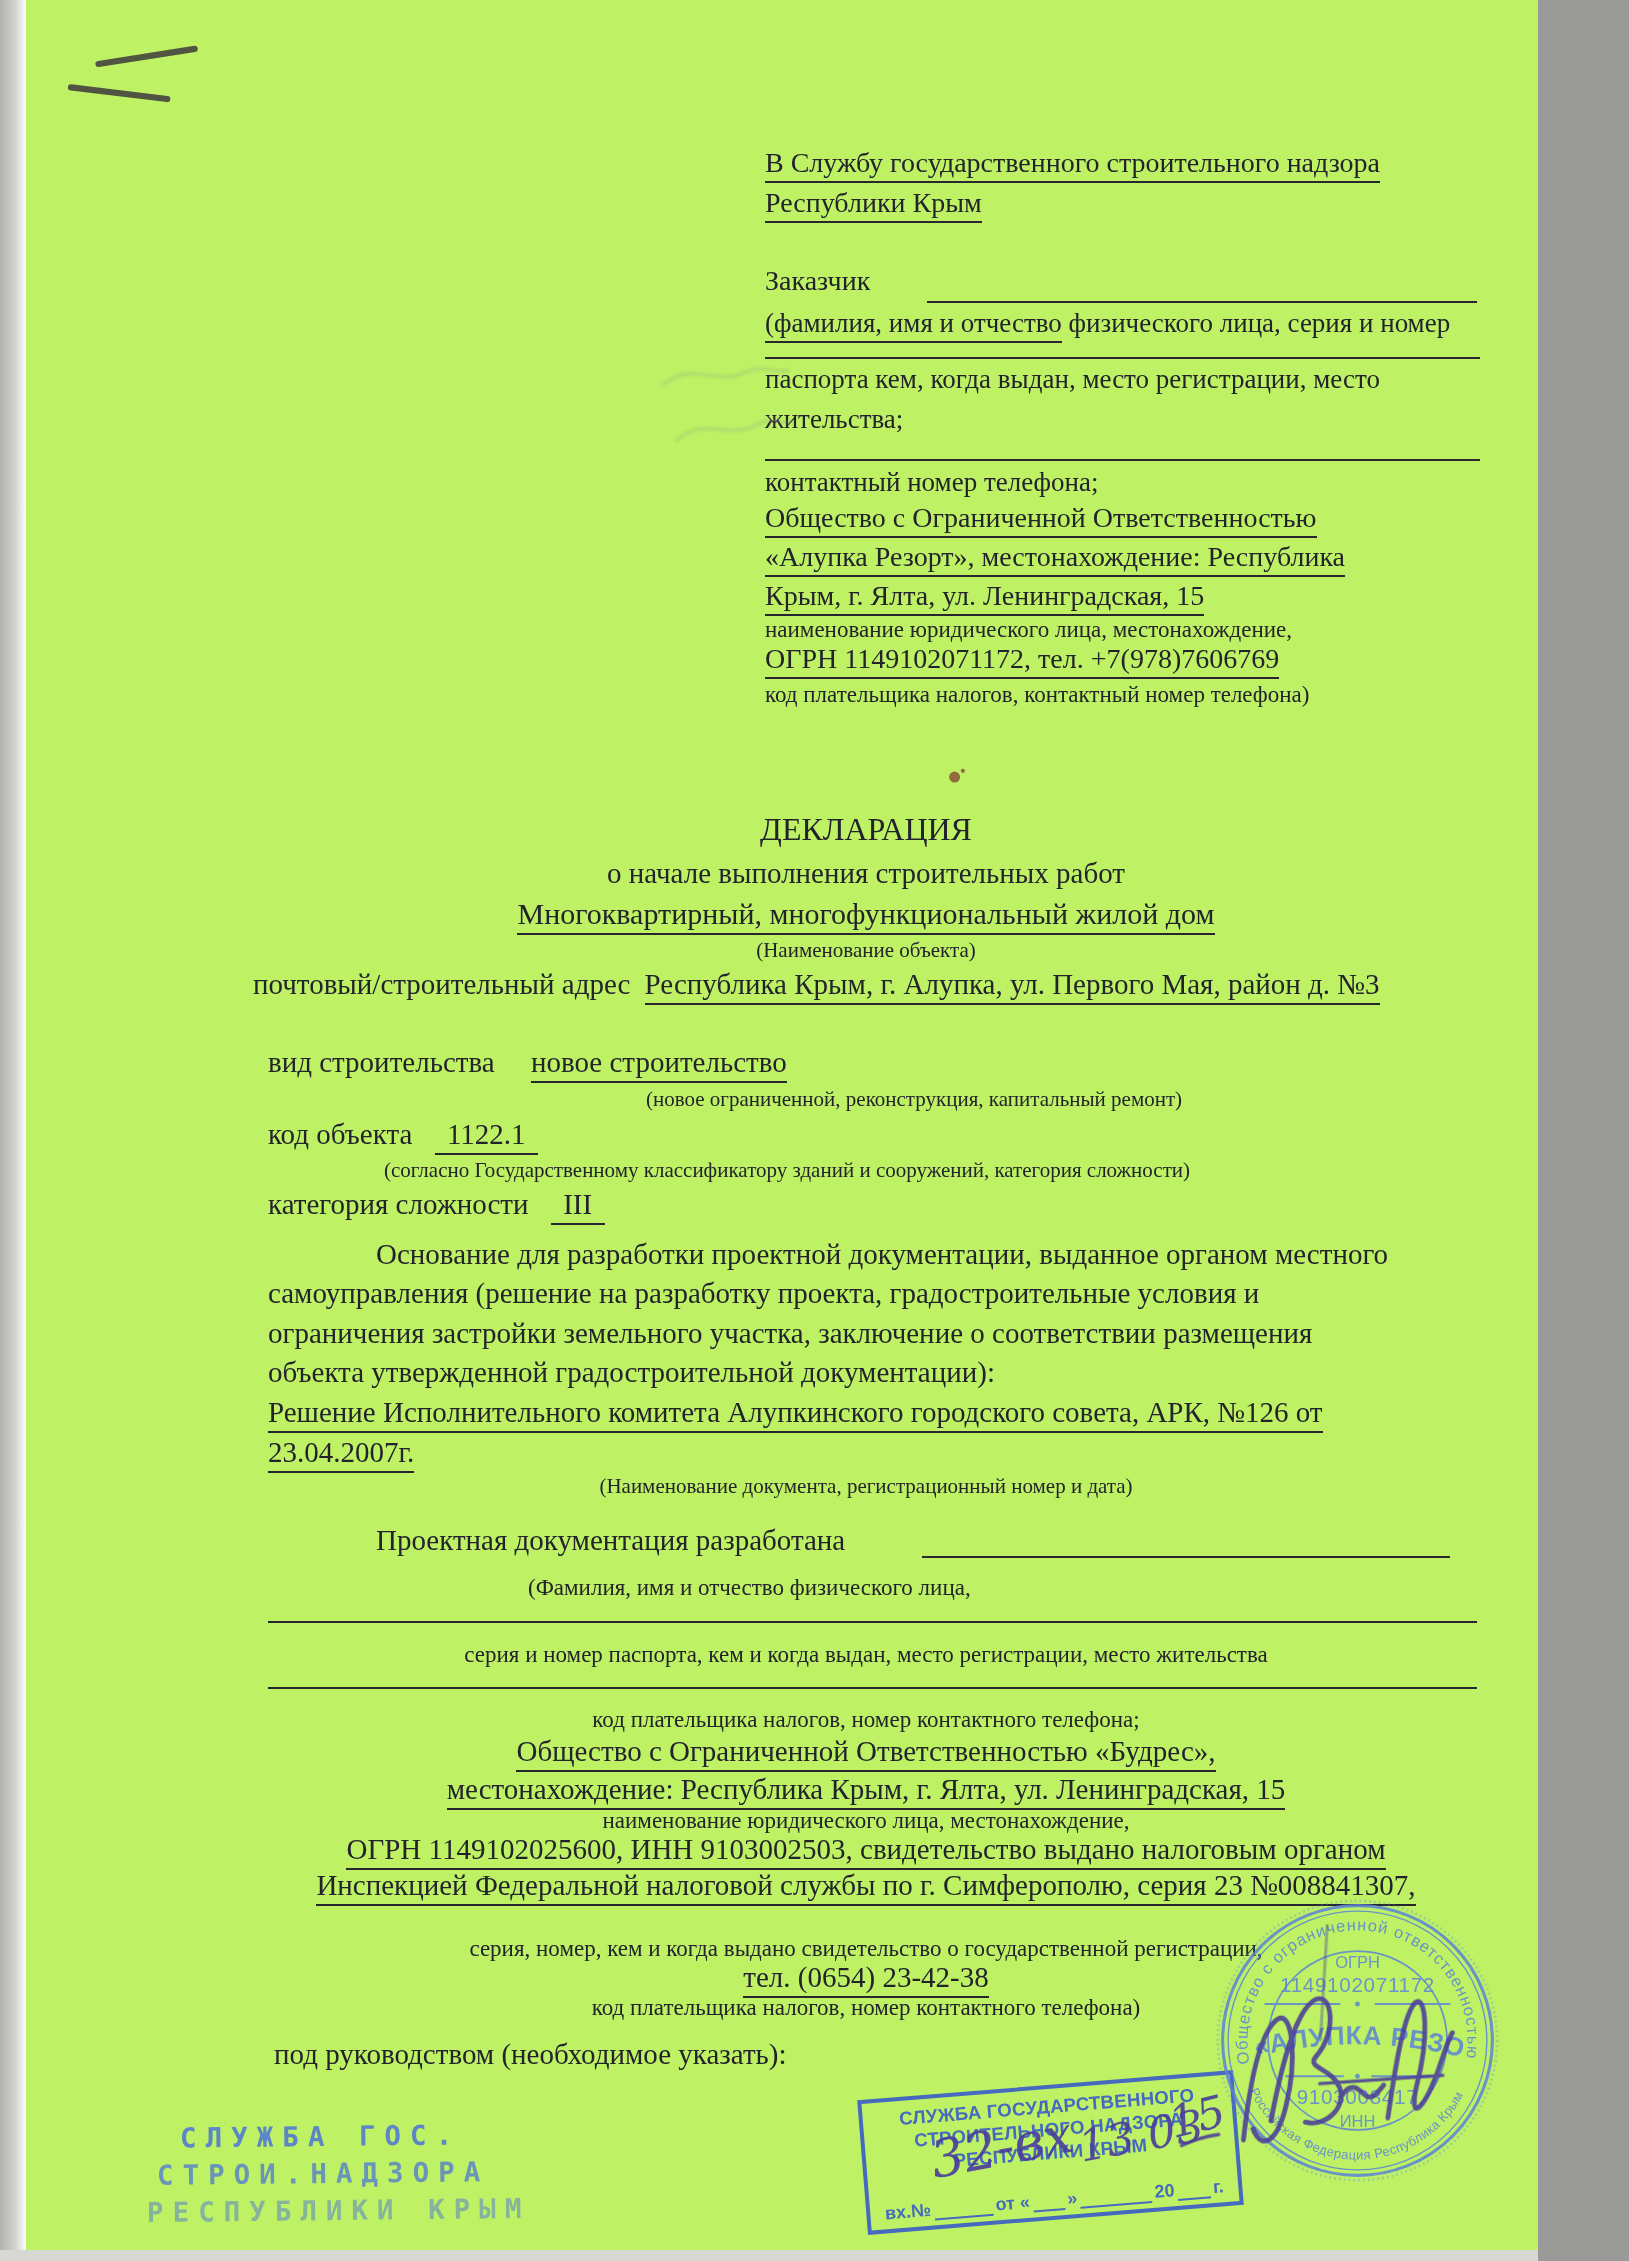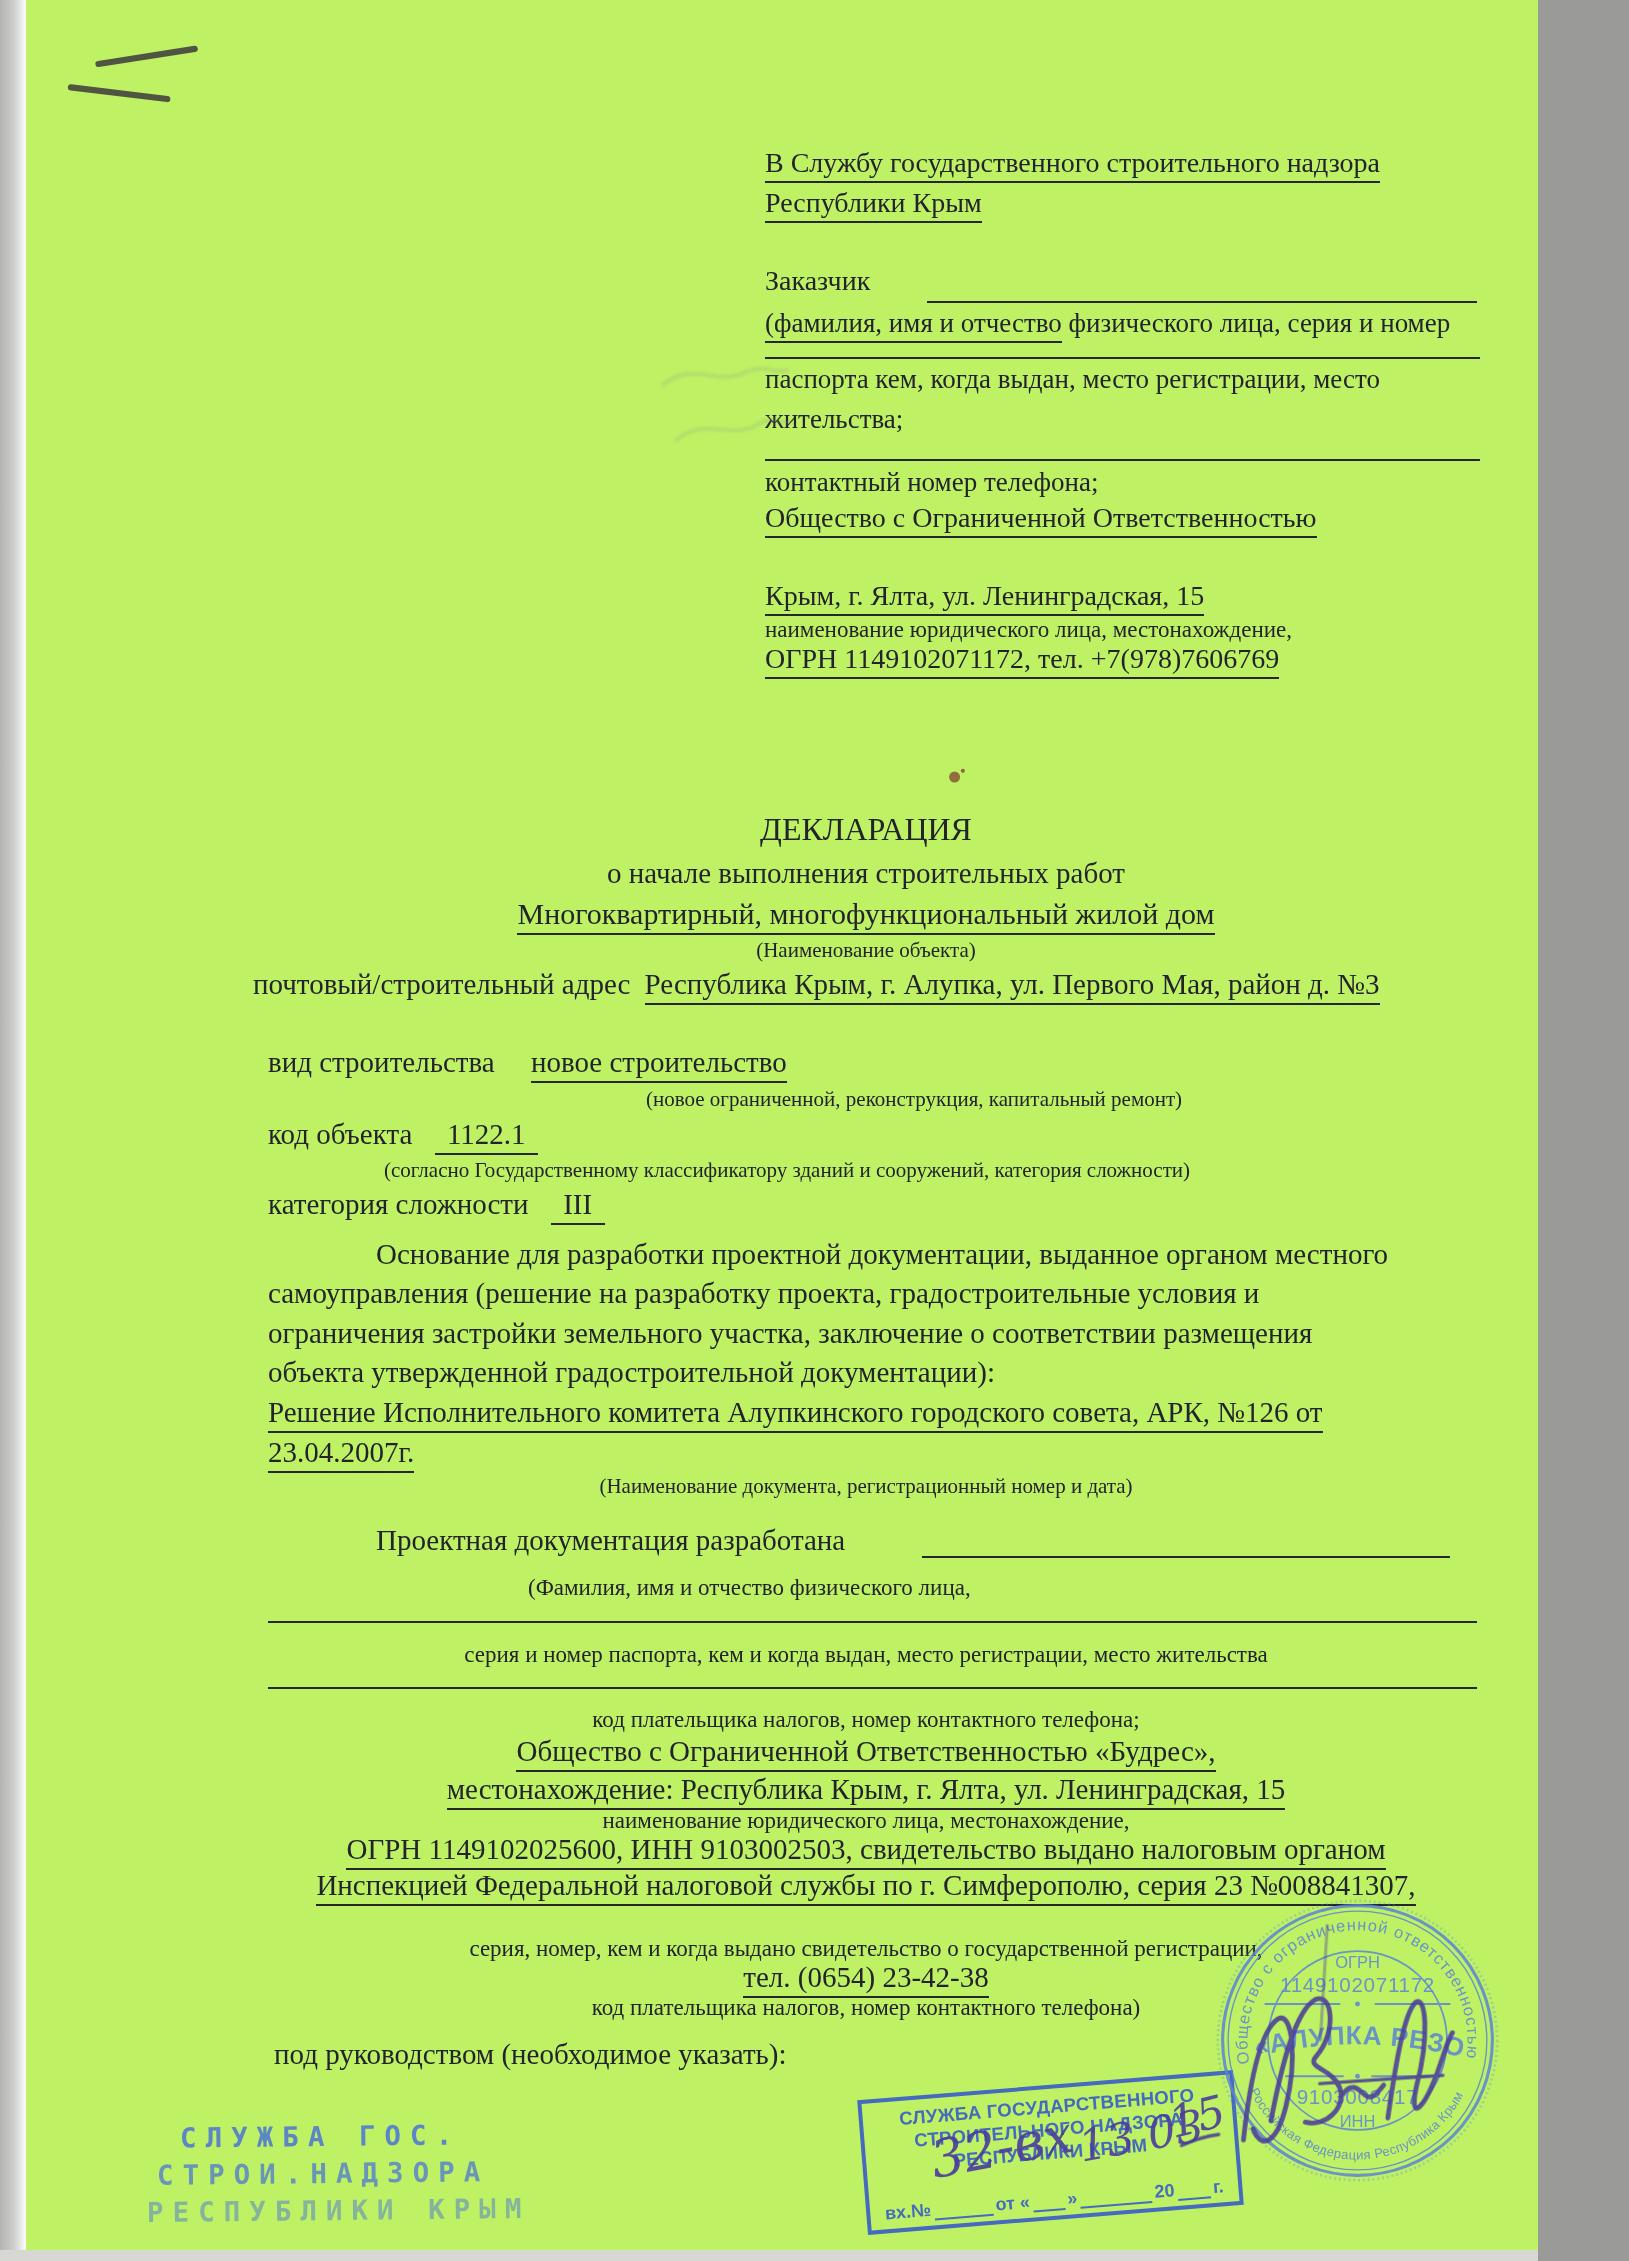--- a/index.html
+++ b/index.html
@@ -55,23 +55,25 @@
   <div class="t h37" style="left:765px;top:307px"><span class="ub">(фамилия, имя и отчество</span><span> физического лица, серия и номер</span></div>
 
   <div class="fill" style="left:765px;top:357px;width:715px"></div>
   <div class="t h37" style="left:765px;top:363px">паспорта кем, когда выдан, место регистрации, место</div>
   <div class="t h37" style="left:765px;top:403px">жительства;</div>
 
   <div class="fill" style="left:765px;top:459px;width:715px"></div>
   <div class="t h37" style="left:765px;top:466px">контактный номер телефона;</div>
 
   <div class="t r41" style="left:765px;top:501px"><span class="ub">Общество с Ограниченной Ответственностью</span></div>
+  <div class="t r41" style="left:765px;top:540px"><span class="ub">«Алупка Резорт», местонахождение: Республика</span></div>
   <div class="t r41" style="left:765px;top:579px"><span class="ub">Крым, г. Ялта, ул. Ленинградская, 15</span></div>
   <div class="t sm33" style="left:765px;top:616px">наименование юридического лица, местонахождение,</div>
   <div class="t r41" style="left:765px;top:642px"><span class="ub">ОГРН 1149102071172, тел. +7(978)7606769</span></div>
+  <div class="t sm33" style="left:765px;top:681px">код плательщика налогов, контактный номер телефона)</div>
 
   <div class="t c b fs46" style="top:810px">ДЕКЛАРАЦИЯ</div>
   <div class="t c b fs44" style="top:896px"><span class="ub">Многоквартирный, многофункциональный жилой дом</span></div>
   <div class="t c b fs42" style="top:856px">о начале выполнения строительных работ</div>
   <div class="t c sm" style="top:938px">(Наименование объекта)</div>
 
   <div class="t" style="left:253px;top:967px">
     <span>почтовый/строительный адрес</span>
     <span class="ub" style="margin-left:6.9px">Республика Крым, г. Алупка, ул. Первого Мая, район д. №3</span>
   </div>

